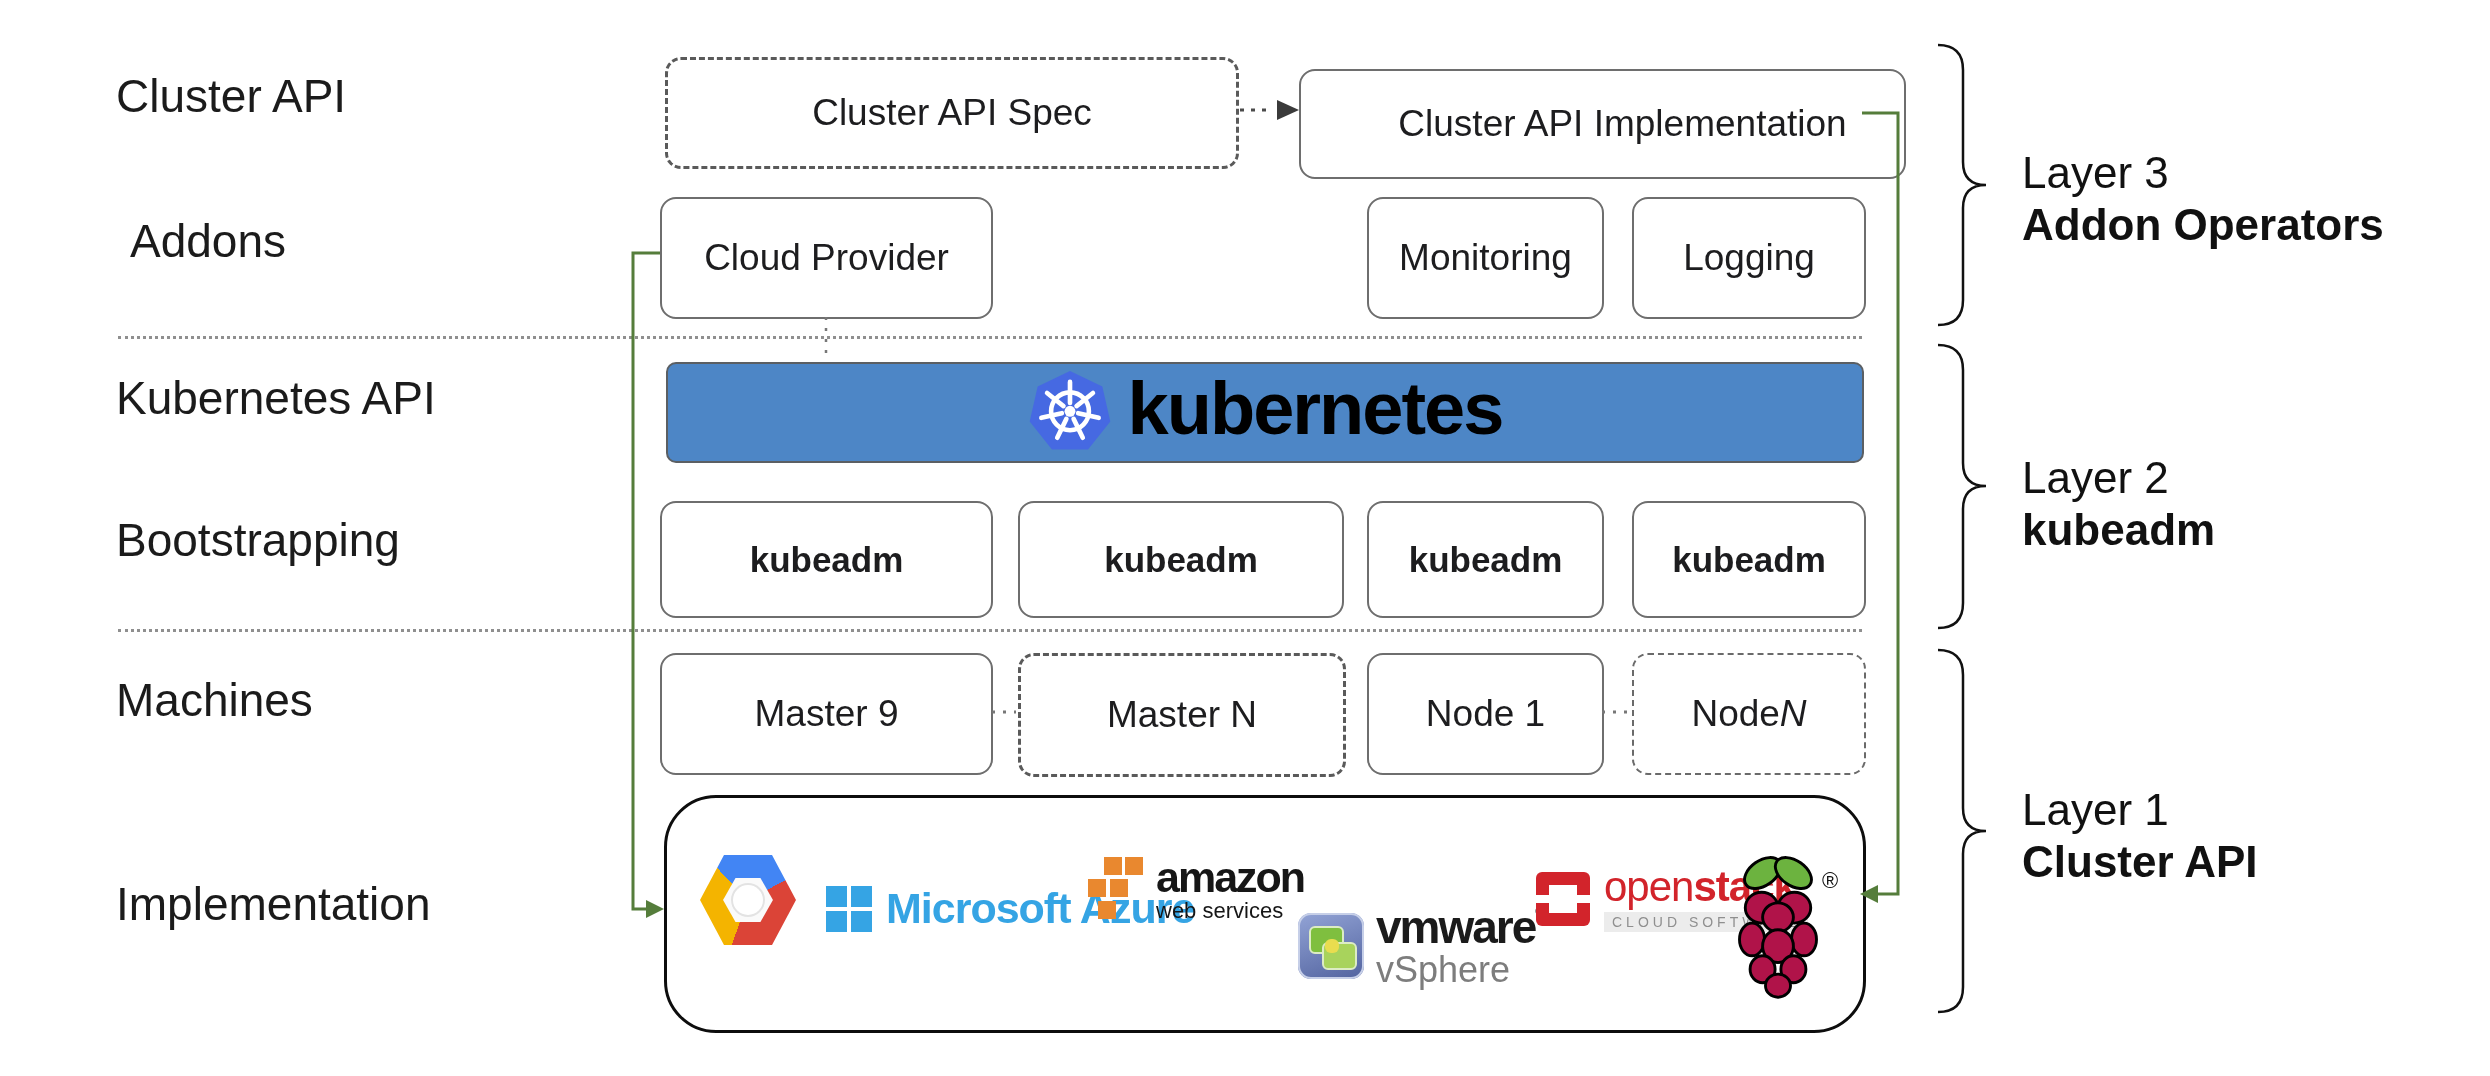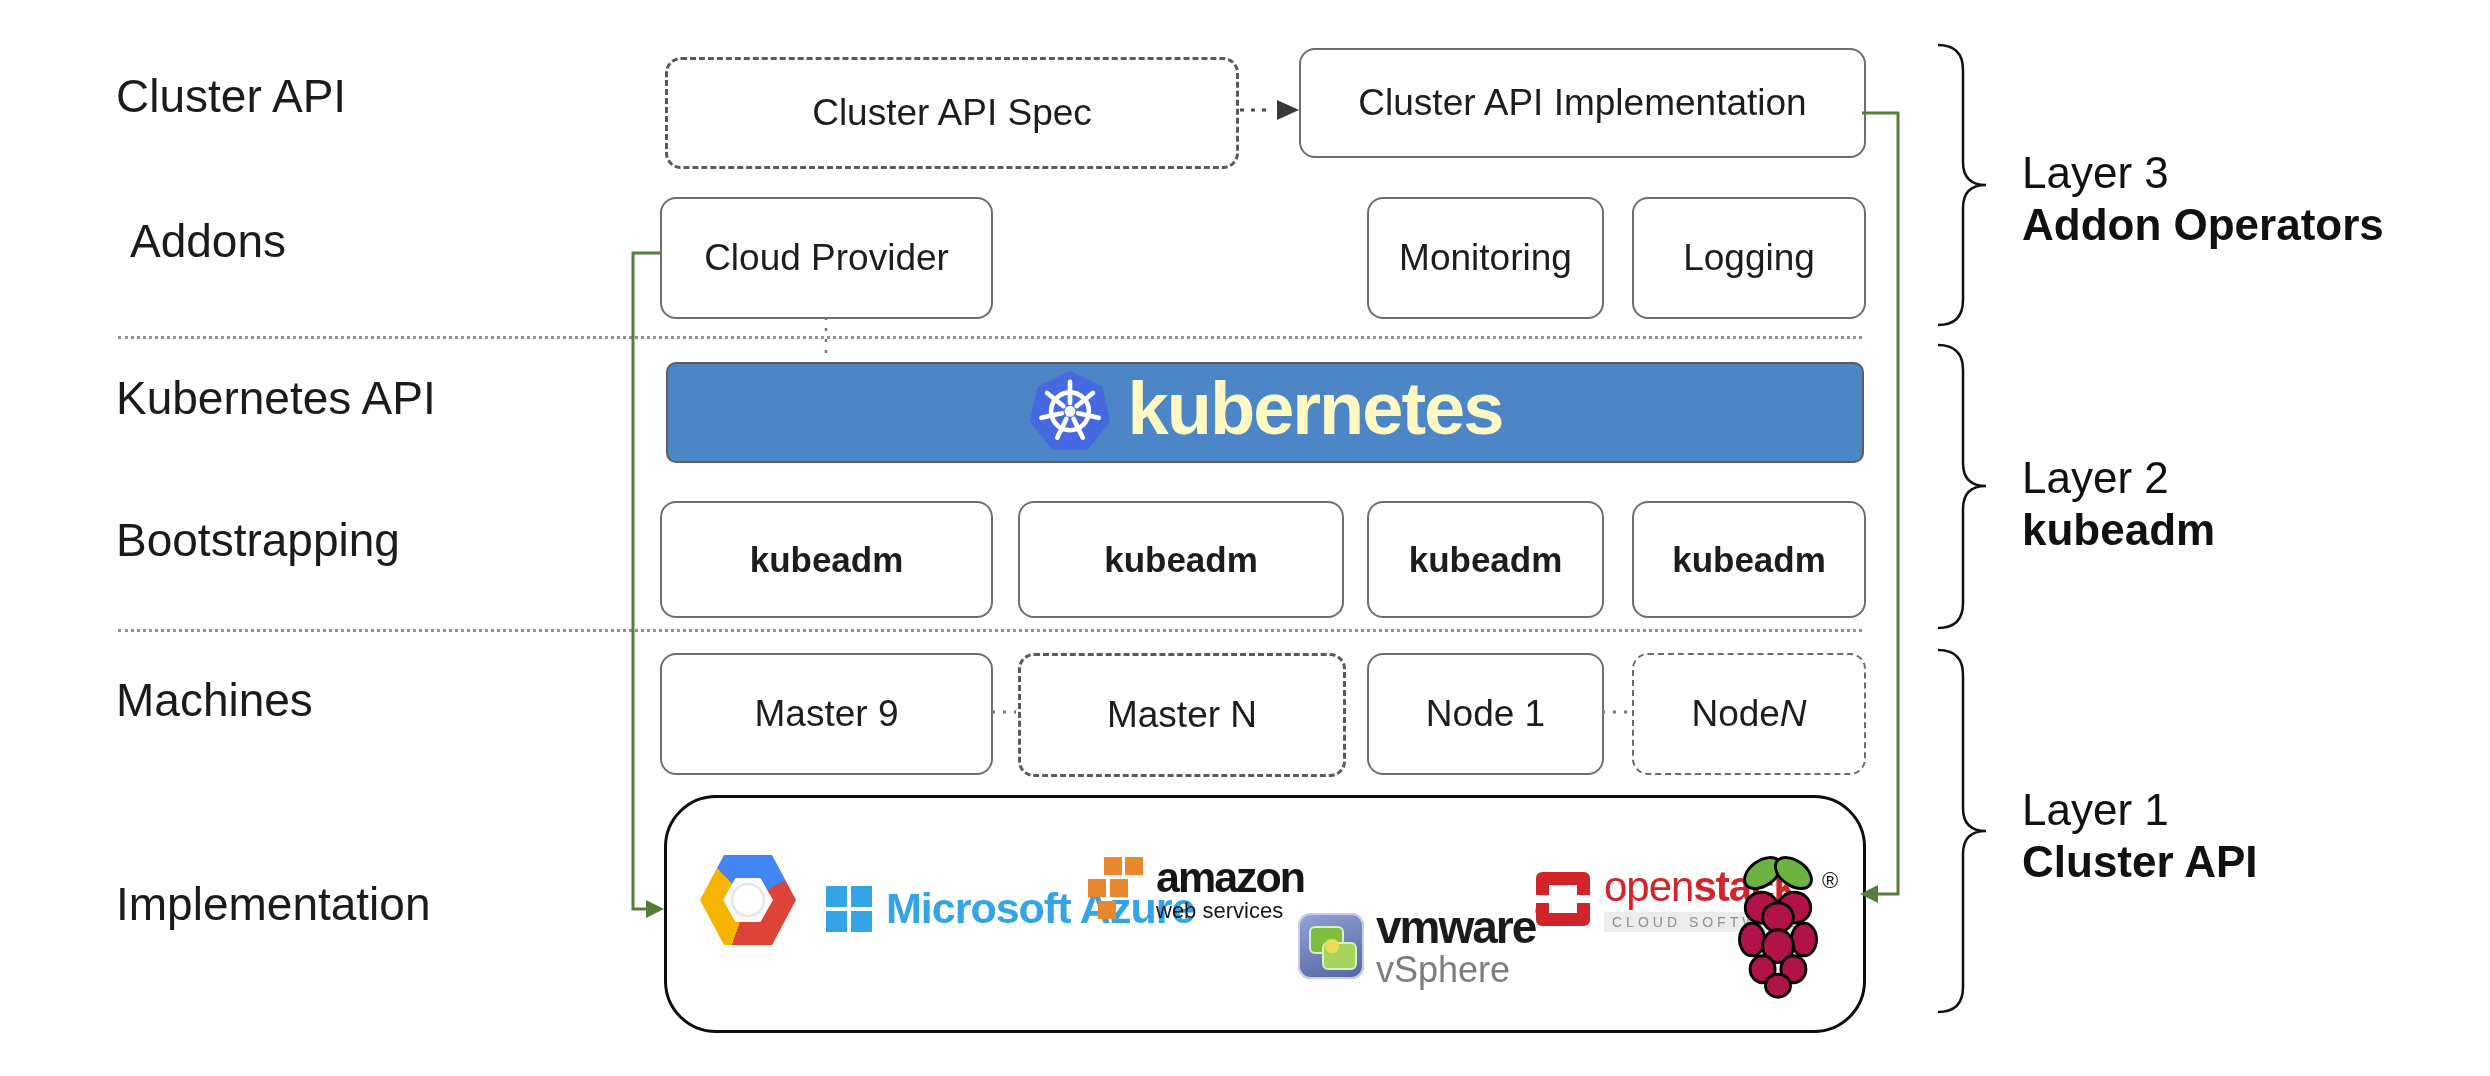--- a/index.html
+++ b/index.html
@@ -13,21 +13,21 @@
        font-size:37px;color:#1d1d1f;white-space:nowrap;}
   .box.dashed{border:3px dashed #5a5a5a;}
   .box.dashed-fine{border:2.5px dashed #6a6a6a;}
   .box.bold{font-weight:bold;font-size:35px;}
 
   .dotted-sep{position:absolute;left:118px;width:1744px;height:0;border-top:3px dotted #8f8f8f;}
 
   #banner{position:absolute;left:666px;top:362px;width:1194px;height:97px;
           background:var(--c-banner-blue,#4d86c6);border:2.5px solid #5b5f63;border-radius:10px;
           display:flex;align-items:center;justify-content:center;gap:16px;}
-  #banner .wordmark{color:#fef9c3;font-weight:bold;font-size:74px;letter-spacing:-2px;
+  #banner .wordmark{color:#000000;font-weight:bold;font-size:74px;letter-spacing:-2px;
           transform:translateY(-4px);}
 
   .layer-label{position:absolute;left:2022px;font-size:44px;line-height:52px;color:#111;white-space:nowrap;}
   .layer-label .l2{font-weight:bold;}
 
   
   .logo-group{position:absolute;display:flex;align-items:center;}
 
   .gcp-hex{position:relative;width:96px;height:100px;
      clip-path:polygon(0% 50%,25% 5%,75% 5%,100% 50%,75% 95%,25% 95%);
@@ -80,21 +80,21 @@
 <div id="stage">
 
   <div class="row-label" style="left:116px;top:70px;">Cluster API</div>
   <div class="row-label" style="left:130px;top:215px;">Addons</div>
   <div class="row-label" style="left:116px;top:372px;">Kubernetes API</div>
   <div class="row-label" style="left:116px;top:514px;">Bootstrapping</div>
   <div class="row-label" style="left:116px;top:674px;">Machines</div>
   <div class="row-label" style="left:116px;top:878px;">Implementation</div>
 
   <div class="box dashed" style="left:665px;top:57px;width:568px;height:106px;">Cluster API Spec</div>
-  <div class="box" style="left:1299px;top:48px;width:563px;height:106px;">Cluster API Implementation</div>
+  <div class="box" style="left:1299px;top:69px;width:563px;height:106px;padding-left:40px;">Cluster API Implementation</div>
 
   <div class="box" style="left:660px;top:197px;width:329px;height:118px;">Cloud Provider</div>
   <div class="box" style="left:1367px;top:197px;width:233px;height:118px;">Monitoring</div>
   <div class="box" style="left:1632px;top:197px;width:230px;height:118px;">Logging</div>
 
   <div class="dotted-sep" style="top:336px;"></div>
 
   <div id="banner">
     <svg width="84" height="88" viewBox="0 0 100 104">
       <polygon points="50,2 88.5,20.5 98,62 71.5,95.5 28.5,95.5 2,62 11.5,20.5" style="fill:var(--c-k8s-blue,#4669e2);"></polygon>

